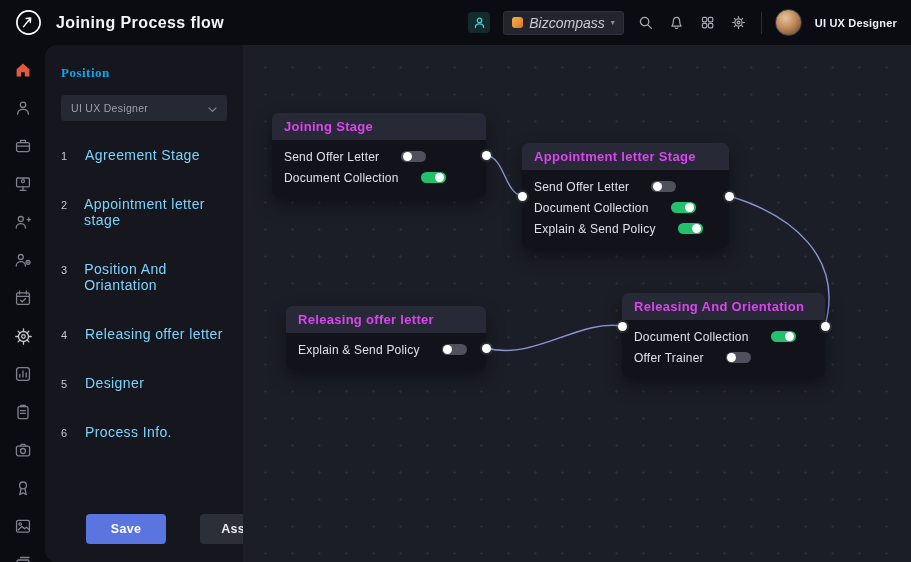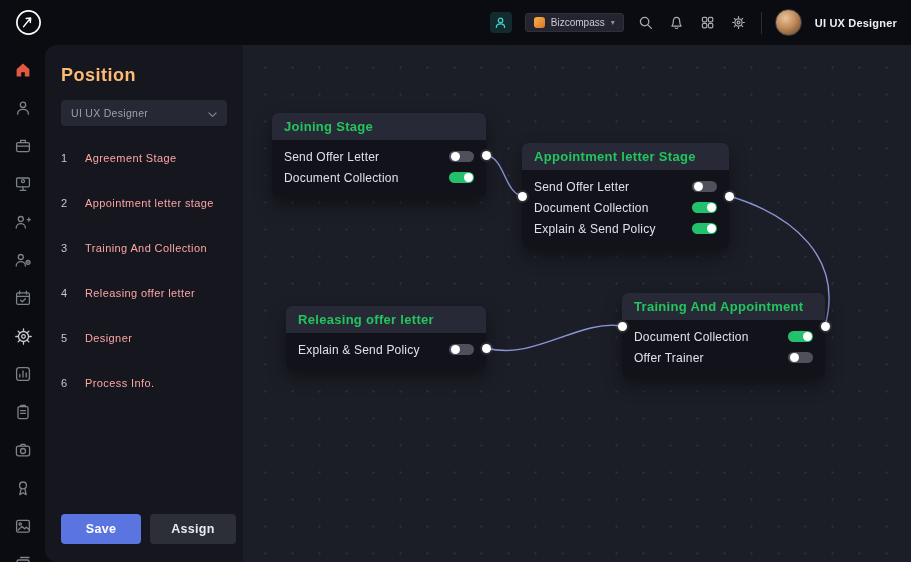--- a/index.html
+++ b/index.html
@@ -11,21 +11,21 @@
   .header { position:absolute; top:0; left:0; right:0; height:45px;
     display:flex; align-items:center; padding:0 14px; background:#0b0c11; z-index:5; }
   .logo { width:28px; height:28px; display:grid; place-items:center; }
   .app-title { margin-left:14px; font-size:16px; font-weight:bold; letter-spacing:.4px; color:#f4f5f8; }
   .hright { margin-left:auto; display:flex; align-items:center; gap:13px; }
   .teal-btn { width:22px; height:21px; border-radius:4px; background:rgba(63,208,201,.16);
     display:grid; place-items:center; cursor:pointer; }
   .ws-pill { display:flex; align-items:center; gap:6px; background:#23242e; border:1px solid #2e303c;
     border-radius:3px; padding:3px 8px; cursor:pointer; }
   .ws-logo { width:11px; height:11px; border-radius:3px; background:linear-gradient(135deg,#f2b544,#e0712f); }
-  .ws-label { font-size:10px; color:#c8cbd3; }
+  .ws-label { font-size:14px; color:#c8cbd3;font-style:italic; }
   .ws-caret { font-size:8px; color:#8b8e98; }
   .hicon { width:18px; height:18px; display:grid; place-items:center; cursor:pointer; color:#a6aab3; }
   .hdivider { width:1px; height:22px; background:#2a2c36; }
   .avatar { width:27px; height:27px; border-radius:50%; border:1px solid #3a3d47;
     background:radial-gradient(circle at 38% 32%, #e8c49a 0%, #c08a5a 45%, #5a3a26 100%); cursor:pointer; }
   .user-name { font-size:11px; font-weight:bold; letter-spacing:.2px; color:#eceef3; }
 
   
   .rail { position:absolute; left:0; top:45px; bottom:0; width:45px; background:#0b0c11;
     display:flex; flex-direction:column; align-items:center; padding-top:16px; gap:20px; overflow:hidden; z-index:4; }
@@ -34,48 +34,48 @@
   .rail-item.bright { color:#c6c9d0; }
   .rail-item svg { stroke:currentColor; fill:none; stroke-width:1.3; stroke-linecap:round; stroke-linejoin:round; }
   .rail-item.filled svg { fill:currentColor; stroke:none; }
 
   
   .card { position:absolute; left:45px; top:45px; right:0; bottom:0; display:flex;
     border-top-left-radius:12px; border-bottom-left-radius:12px; overflow:hidden; background:#15161e; }
 
   
   .panel { width:198px; flex:0 0 198px; background:#15161e; position:relative; padding:20px 16px; }
-  .panel-title { font-size:18px; font-weight:bold; letter-spacing:.5px; color:#fdba74; }
+  .panel-title { font-size:13px; font-weight:bold; letter-spacing:.5px; color:#0ea5e9;font-family:Liberation Serif, serif; }
   .pos-select { margin-top:14px; height:26px; background:#262833; border-radius:4px; display:flex;
     align-items:center; justify-content:space-between; padding:0 10px; cursor:pointer; }
   .pos-select-value { font-size:10.5px; color:#9da0ab; letter-spacing:.3px; }
   .pos-caret { color:#7c7f8a; }
   .stage-list { margin-top:26px; }
   .stage-item { display:flex; gap:16px; align-items:baseline; margin-bottom:33px; cursor:pointer; }
   .stage-num { font-size:11px; color:#c6c9d1; width:8px; }
-  .stage-label { font-size:11px; color:#fca5a5; letter-spacing:.4px; }
+  .stage-label { font-size:14px; color:#7dd3fc; letter-spacing:.4px; }
   .panel-actions { position:absolute; left:16px; bottom:18px; display:flex; gap:9px; }
   .btn { height:30px; border:none; border-radius:4px; font-family:inherit; font-size:12.5px;
-    font-weight:bold; letter-spacing:.3px; color:#fff; cursor:pointer; }
+    font-weight:bold; letter-spacing:.3px; color:#fff; cursor:pointer;margin-left:25px; }
   .btn-save { width:80px; background:#5a74e0; }
   .btn-cancel { width:86px; background:#2c2e38; color:#e8eaef; }
 
   
   .canvas { position:relative; flex:1; background-color:#1c1e27;
     background-image:radial-gradient(#2a2c38 1px, transparent 1.3px);
     background-size:27px 27px; background-position:9px 9px; }
   .wires { position:absolute; inset:0; width:100%; height:100%; pointer-events:none; }
   .wires path { stroke:#97a2e8; stroke-width:1.4; fill:none; opacity:.9; }
 
   .node { position:absolute; background:#12131a; border-radius:6px;
     box-shadow:0 8px 18px rgba(0,0,0,.45); z-index:2; }
   .node-header { background:#272936; padding:6px 12px; border-radius:6px 6px 0 0;
-    font-size:13px; font-weight:bold; letter-spacing:.3px; color:#22c55e; cursor:pointer; }
+    font-size:13px; font-weight:bold; letter-spacing:.3px; color:#d946ef; cursor:pointer; }
   .node-body { padding:6px 12px 9px; }
-  .task-row { display:flex; justify-content:space-between; align-items:center; height:21px; gap:22px; }
+  .task-row { display:flex; justify-content:flex-start; align-items:center; height:21px; gap:22px; }
   .task-label { font-size:12px; color:#dfe1e8; letter-spacing:.2px; white-space:nowrap; }
   .toggle { width:25px; height:11px; border-radius:6px; position:relative; flex:0 0 auto; cursor:pointer; }
   .toggle.off { background:#4e515c; }
   .toggle.on  { background:#23c16d; }
   .toggle::after { content:""; position:absolute; top:1px; width:9px; height:9px; border-radius:50%; background:#fff; }
   .toggle.off::after { left:1.5px; }
   .toggle.on::after  { right:1.5px; }
   .port { position:absolute; width:9px; height:9px; border-radius:50%; background:#fff;
     box-shadow:0 0 0 2px rgba(255,255,255,.10); z-index:3; cursor:pointer; }
 </style>
@@ -84,20 +84,21 @@
 
 <div class="app">
 
   <div class="header">
     <div class="logo">
       <svg width="27" height="27" viewBox="0 0 27 27">
         <circle cx="13.5" cy="13.5" r="11.6" fill="none" stroke="#ffffff" stroke-width="1.7"></circle>
         <path d="M8.6 17.6 L15.6 9 M15.6 9 L15.3 13.4 M15.6 9 L11.2 9.4" fill="none" stroke="#ffffff" stroke-width="1.5" stroke-linecap="round"></path>
       </svg>
     </div>
+    <div class="app-title">Joining Process flow</div>
 
     <div class="hright">
       <div class="teal-btn">
         <svg width="15" height="15" viewBox="0 0 15 15" fill="none" stroke="#3fd0c9" stroke-width="1.3" stroke-linecap="round">
           <circle cx="7.5" cy="5.4" r="2.2"></circle>
           <path d="M3.4 12.4 C3.4 10 5.4 8.9 7.5 8.9 C9.6 8.9 11.6 10 11.6 12.4"></path>
         </svg>
       </div>
       <div class="ws-pill">
         <span class="ws-logo"></span>
@@ -247,21 +248,21 @@
         <div class="stage-item">
           <span class="stage-num">1</span>
           <span class="stage-label">Agreement Stage</span>
         </div>
         <div class="stage-item">
           <span class="stage-num">2</span>
           <span class="stage-label">Appointment letter stage</span>
         </div>
         <div class="stage-item">
           <span class="stage-num">3</span>
-          <span class="stage-label">Training And Collection</span>
+          <span class="stage-label">Position And Oriantation</span>
         </div>
         <div class="stage-item">
           <span class="stage-num">4</span>
           <span class="stage-label">Releasing offer letter</span>
         </div>
         <div class="stage-item">
           <span class="stage-num">5</span>
           <span class="stage-label">Designer</span>
         </div>
         <div class="stage-item">
@@ -320,21 +321,21 @@
         <div class="node-header">Releasing offer letter</div>
         <div class="node-body">
           <div class="task-row">
             <span class="task-label">Explain &amp; Send Policy</span>
             <span class="toggle off"></span>
           </div>
         </div>
       </div>
 
       <div class="node" style="left:379px; top:248px; width:203px;">
-        <div class="node-header">Training And Appointment</div>
+        <div class="node-header">Releasing And Orientation</div>
         <div class="node-body">
           <div class="task-row">
             <span class="task-label">Document Collection</span>
             <span class="toggle on"></span>
           </div>
           <div class="task-row">
             <span class="task-label">Offer Trainer</span>
             <span class="toggle off"></span>
           </div>
         </div>

